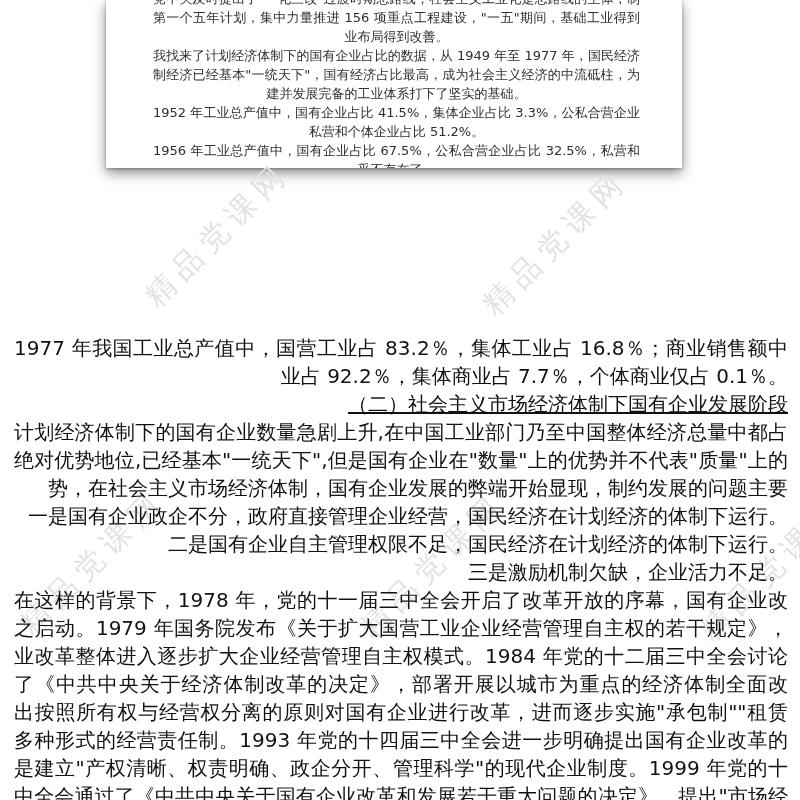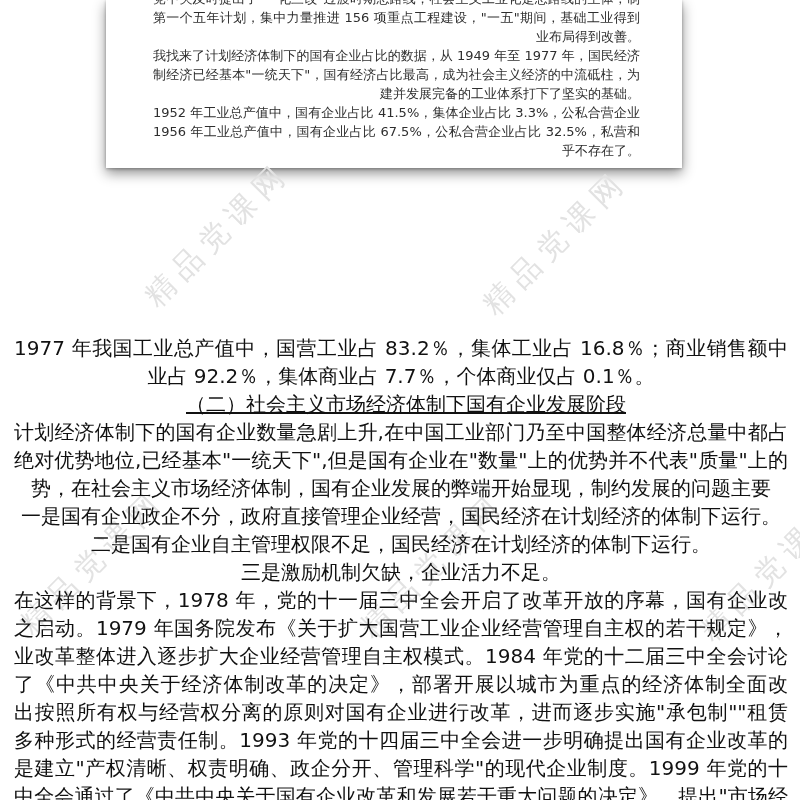--- a/index.html
+++ b/index.html
@@ -10,37 +10,37 @@
   }
   
   .card {
     position:absolute; left:106px; top:0; width:576px; height:168px;
     background:#ffffff; overflow:hidden; z-index:1;
     box-shadow:0 5px 12px rgba(0,0,0,0.45), 0 1px 3px rgba(0,0,0,0.28);
   }
   .card-inner { margin-top:-11px; padding:0 42px 0 47px; }
   .cline {
     font-size:13px; line-height:19px; height:19px; color:#2e2e2e;
-    overflow:hidden; text-align:right;
+    overflow:hidden; text-align:center;
   }
   .cline.full { text-align:justify; text-align-last:justify; }
   
   .wm {
     position:absolute; z-index:2; width:190px; height:34px;
     font-size:30px; letter-spacing:8px; color:#e2e2e2; white-space:nowrap;
     transform:rotate(-45deg); transform-origin:center center;
     user-select:none; pointer-events:none;
   }
   
   .main {
     position:absolute; left:14px; top:334px; width:774px; z-index:3;
   }
   .bline {
     font-size:20px; line-height:28px; height:28px; color:#111111;
-    overflow:hidden; text-align:center;
+    overflow:hidden; text-align:right;
   }
   .bline.full { text-align:justify; text-align-last:justify; }
   .bline.indent { padding-left:10px;text-decoration:underline; }
 </style>
 </head>
 <body>
 
 <div class="wm" style="left:120px; top:215px;">精品党课网</div>
 <div class="wm" style="left:458px; top:223px;">精品党课网</div>
 <div class="wm" style="left:-5px;  top:543px;">精品党课网</div>
@@ -49,20 +49,21 @@
 
 <div class="card">
   <div class="card-inner">
     <div class="cline full">党中央及时提出了"一化三改"过渡时期总路线，社会主义工业化是总路线的主体，制订并实施</div>
     <div class="cline full">第一个五年计划，集中力量推进 156 项重点工程建设，"一五"期间，基础工业得到加强，工</div>
     <div class="cline">业布局得到改善。</div>
     <div class="cline full">我找来了计划经济体制下的国有企业占比的数据，从 1949 年至 1977 年，国民经济中公有</div>
     <div class="cline full">制经济已经基本"一统天下"，国有经济占比最高，成为社会主义经济的中流砥柱，为我国构</div>
     <div class="cline">建并发展完备的工业体系打下了坚实的基础。</div>
     <div class="cline full">1952 年工业总产值中，国有企业占比 41.5%，集体企业占比 3.3%，公私合营企业占比 4%，</div>
+    <div class="cline">私营和个体企业占比 51.2%。</div>
     <div class="cline full">1956 年工业总产值中，国有企业占比 67.5%，公私合营企业占比 32.5%，私营和个体经济几</div>
     <div class="cline">乎不存在了。</div>
   </div>
 </div>
 
 <div class="main">
   <div class="bline full">1977 年我国工业总产值中，国营工业占 83.2％，集体工业占 16.8％；商业销售额中国营商</div>
   <div class="bline">业占 92.2％，集体商业占 7.7％，个体商业仅占 0.1％。</div>
   <div class="bline indent">（二）社会主义市场经济体制下国有企业发展阶段</div>
   <div class="bline full">计划经济体制下的国有企业数量急剧上升,在中国工业部门乃至中国整体经济总量中都占据</div>

